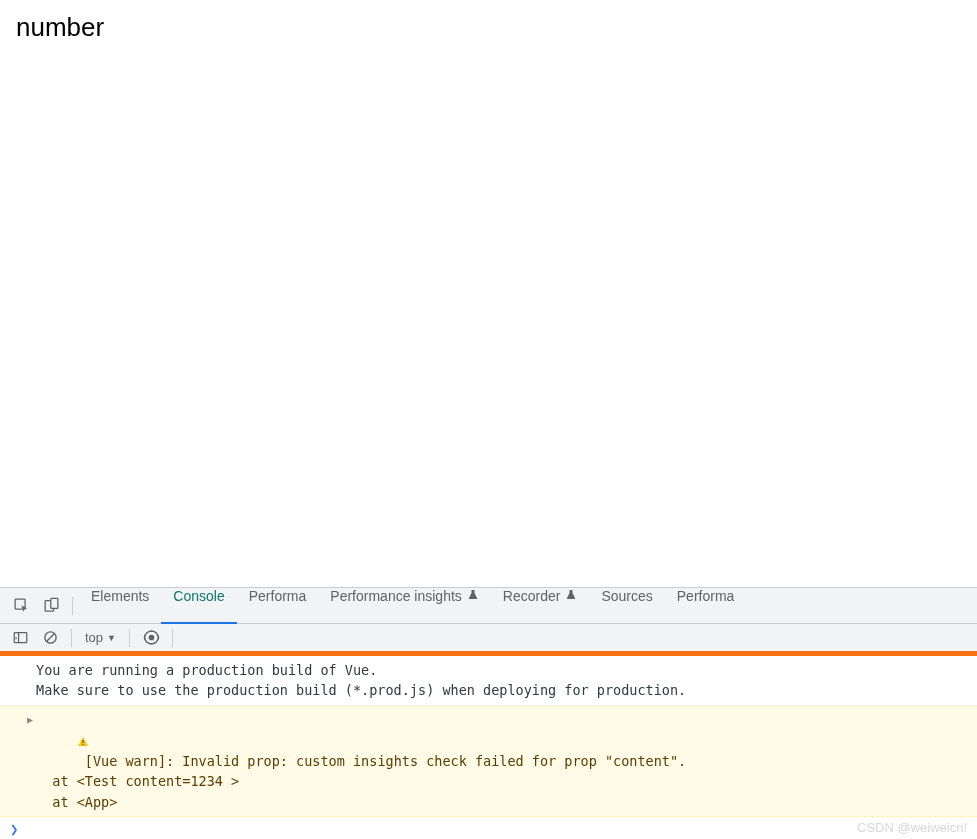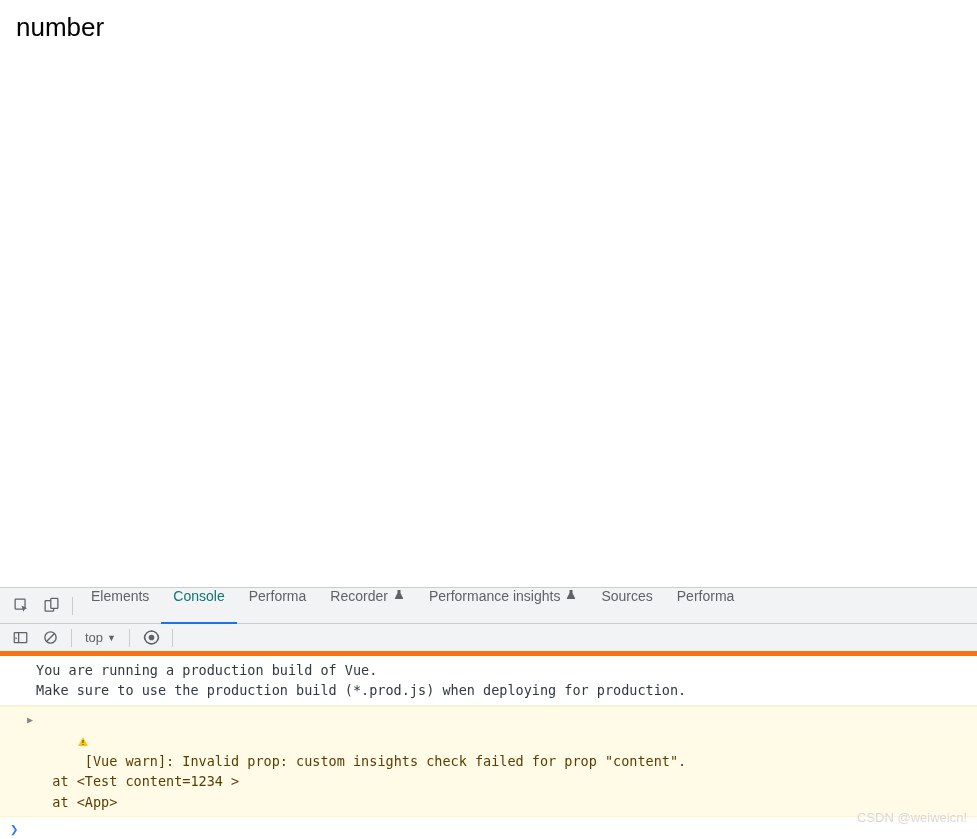--- a/index.html
+++ b/index.html
@@ -158,21 +158,21 @@
     }
     .prompt-line {
       padding: 4px 10px;
       color: #367cf1;
       font-family: Consolas, Menlo, monospace;
       font-size: 14px;
       font-weight: bold;
     }
     .watermark {
       position: absolute;
-      bottom: 14px;
+      bottom: 4px;
       right: 10px;
       font-size: 13px;
       color: #d8d8d8;
       font-family: Arial, sans-serif;
     }
   </style>
 </head>
 <body>
 
 <div class="content-area">
@@ -197,29 +197,29 @@
     <div class="tab">
       <span>Elements</span>
     </div>
     <div class="tab active">
       <span>Console</span>
     </div>
     <div class="tab">
       <span>Performa</span>
     </div>
     <div class="tab">
-      <span>Recorder</span>
+      <span>Performance insights</span>
       <span class="preview-badge">
         <svg width="12" height="14" viewBox="0 0 24 24" fill="#5f6368">
             <path d="M9 2v6l-5 10c-.5 1 0 2 1 2h14c1 0 1.5-1 1-2l-5-10V2h-6z"></path>
           </svg>
       </span>
     </div>
     <div class="tab">
-      <span>Performance insights</span>
+      <span>Recorder</span>
       <span class="preview-badge">
         <svg width="12" height="14" viewBox="0 0 24 24" fill="#5f6368">
             <path d="M9 2v6l-5 10c-.5 1 0 2 1 2h14c1 0 1.5-1 1-2l-5-10V2h-6z"></path>
           </svg>
       </span>
     </div>
     <div class="tab">
       <span>Sources</span>
     </div>
     <div class="tab">

